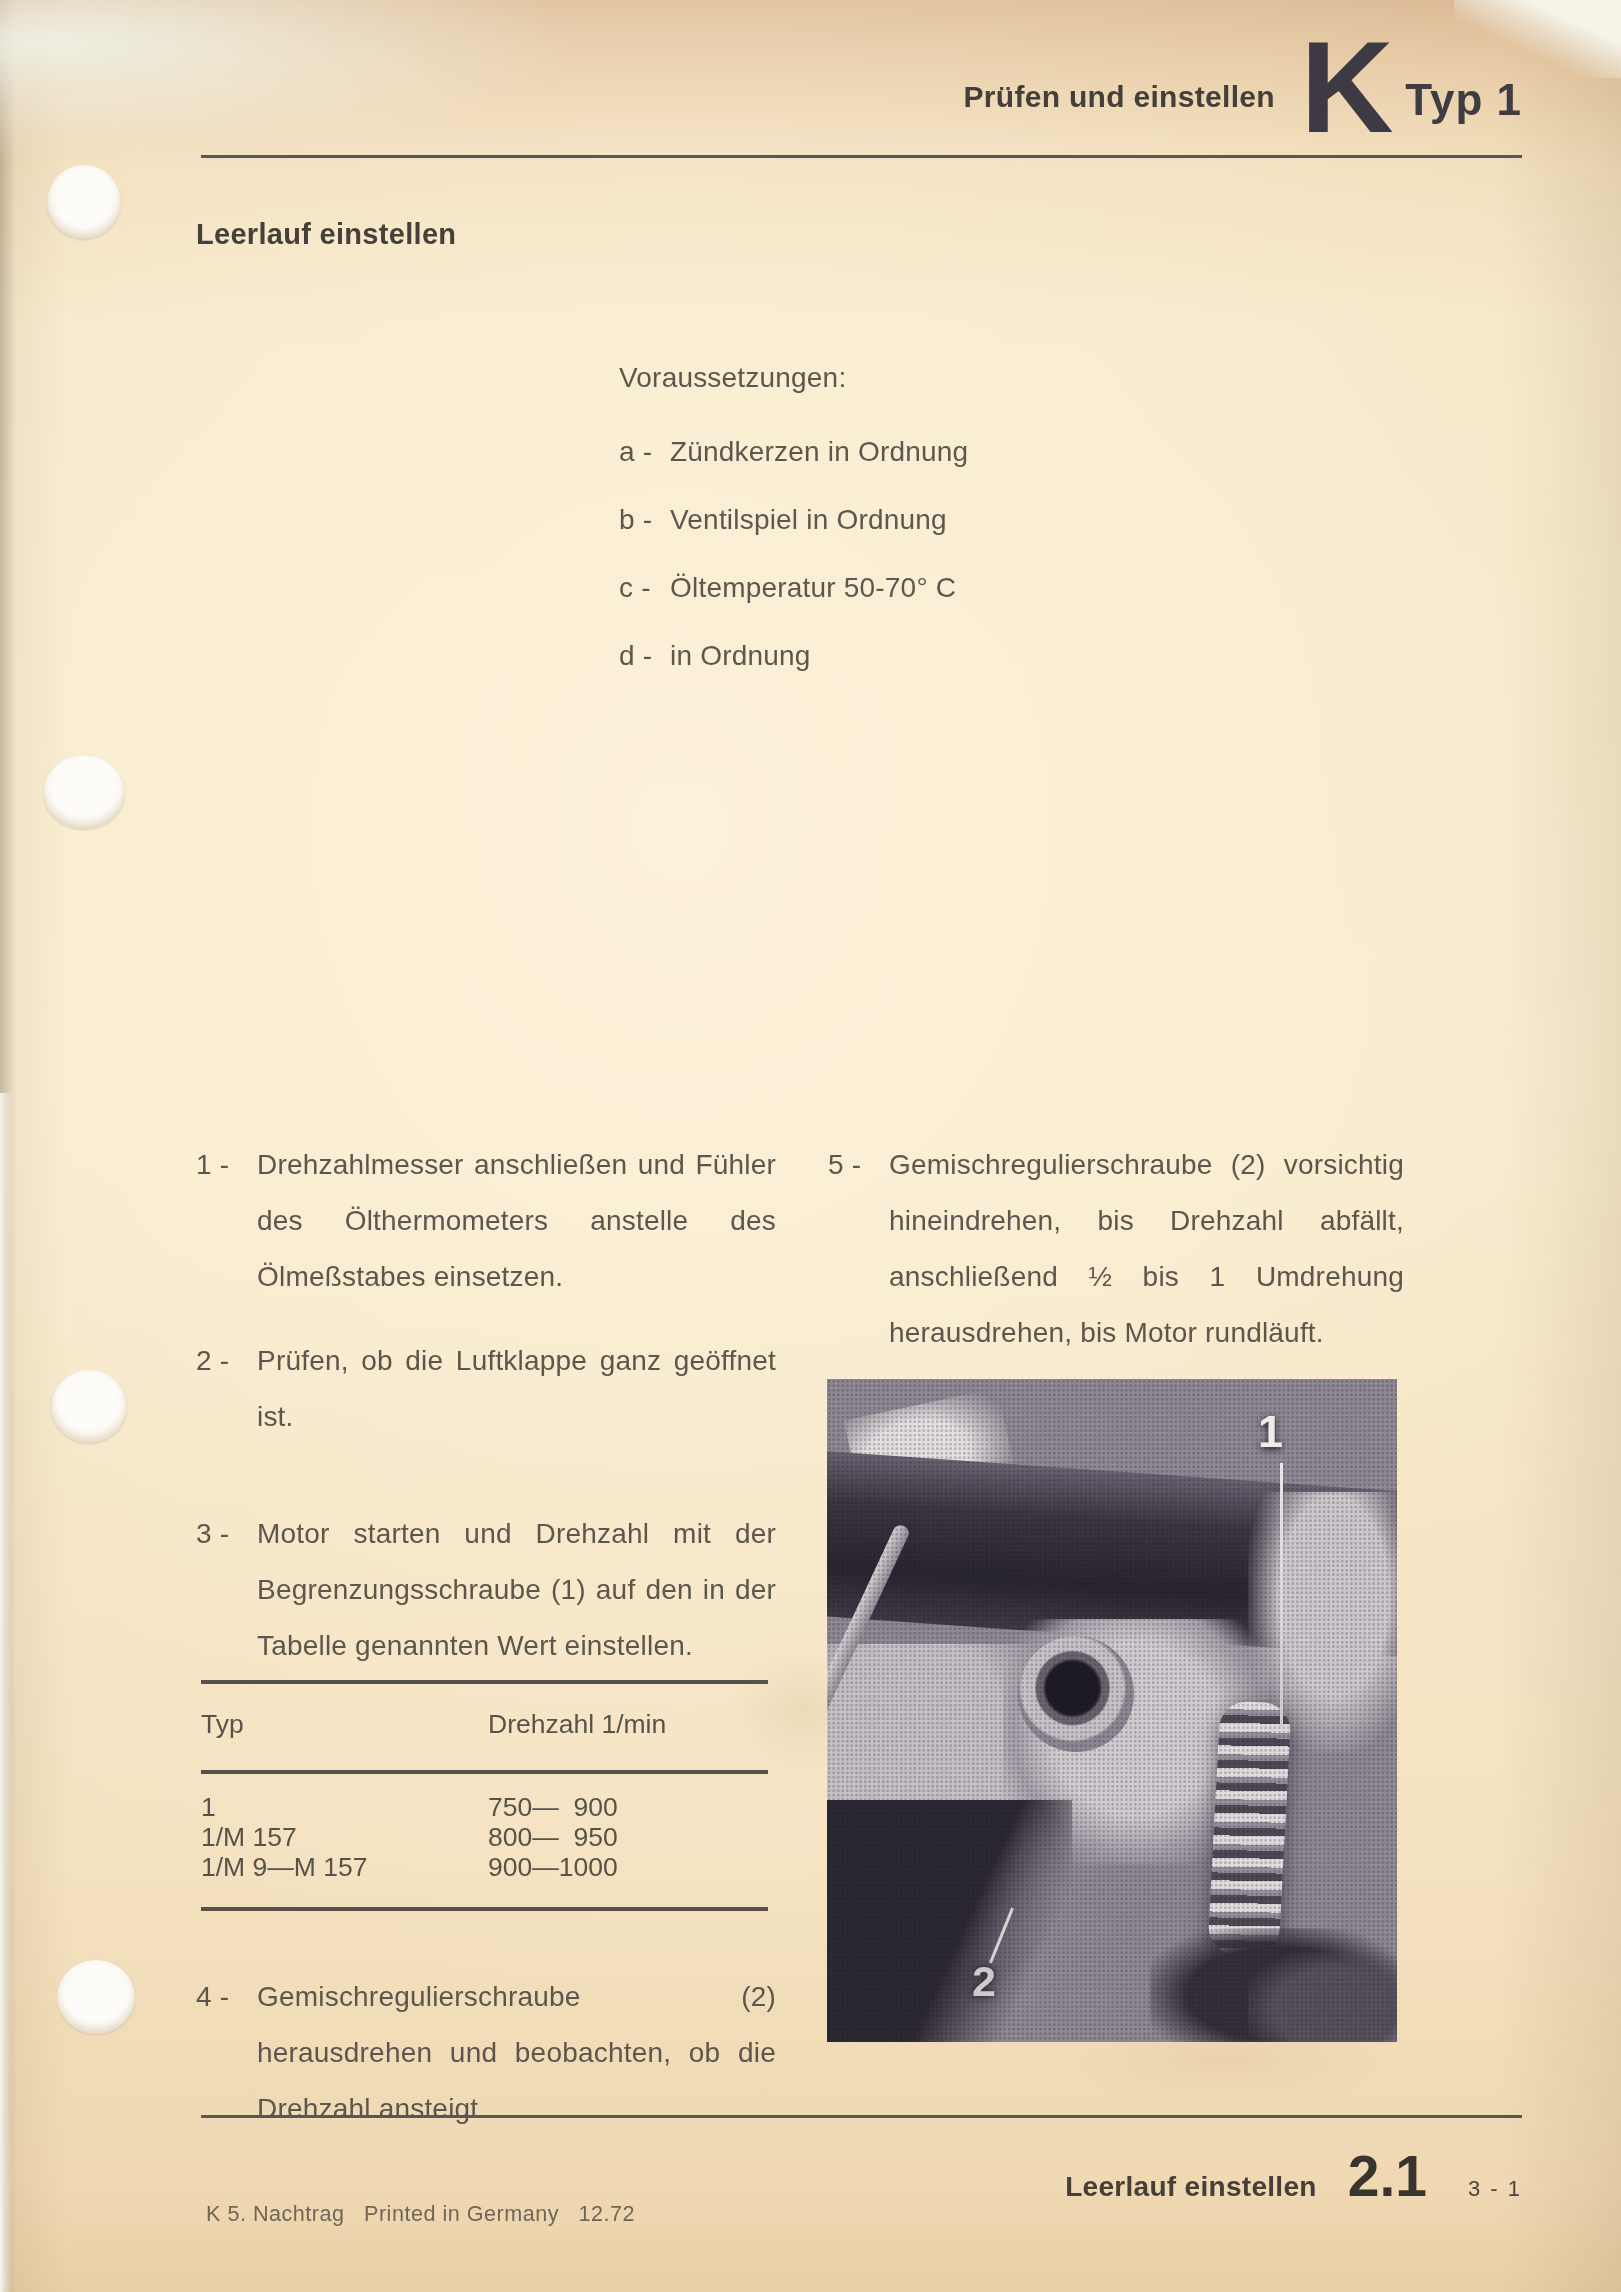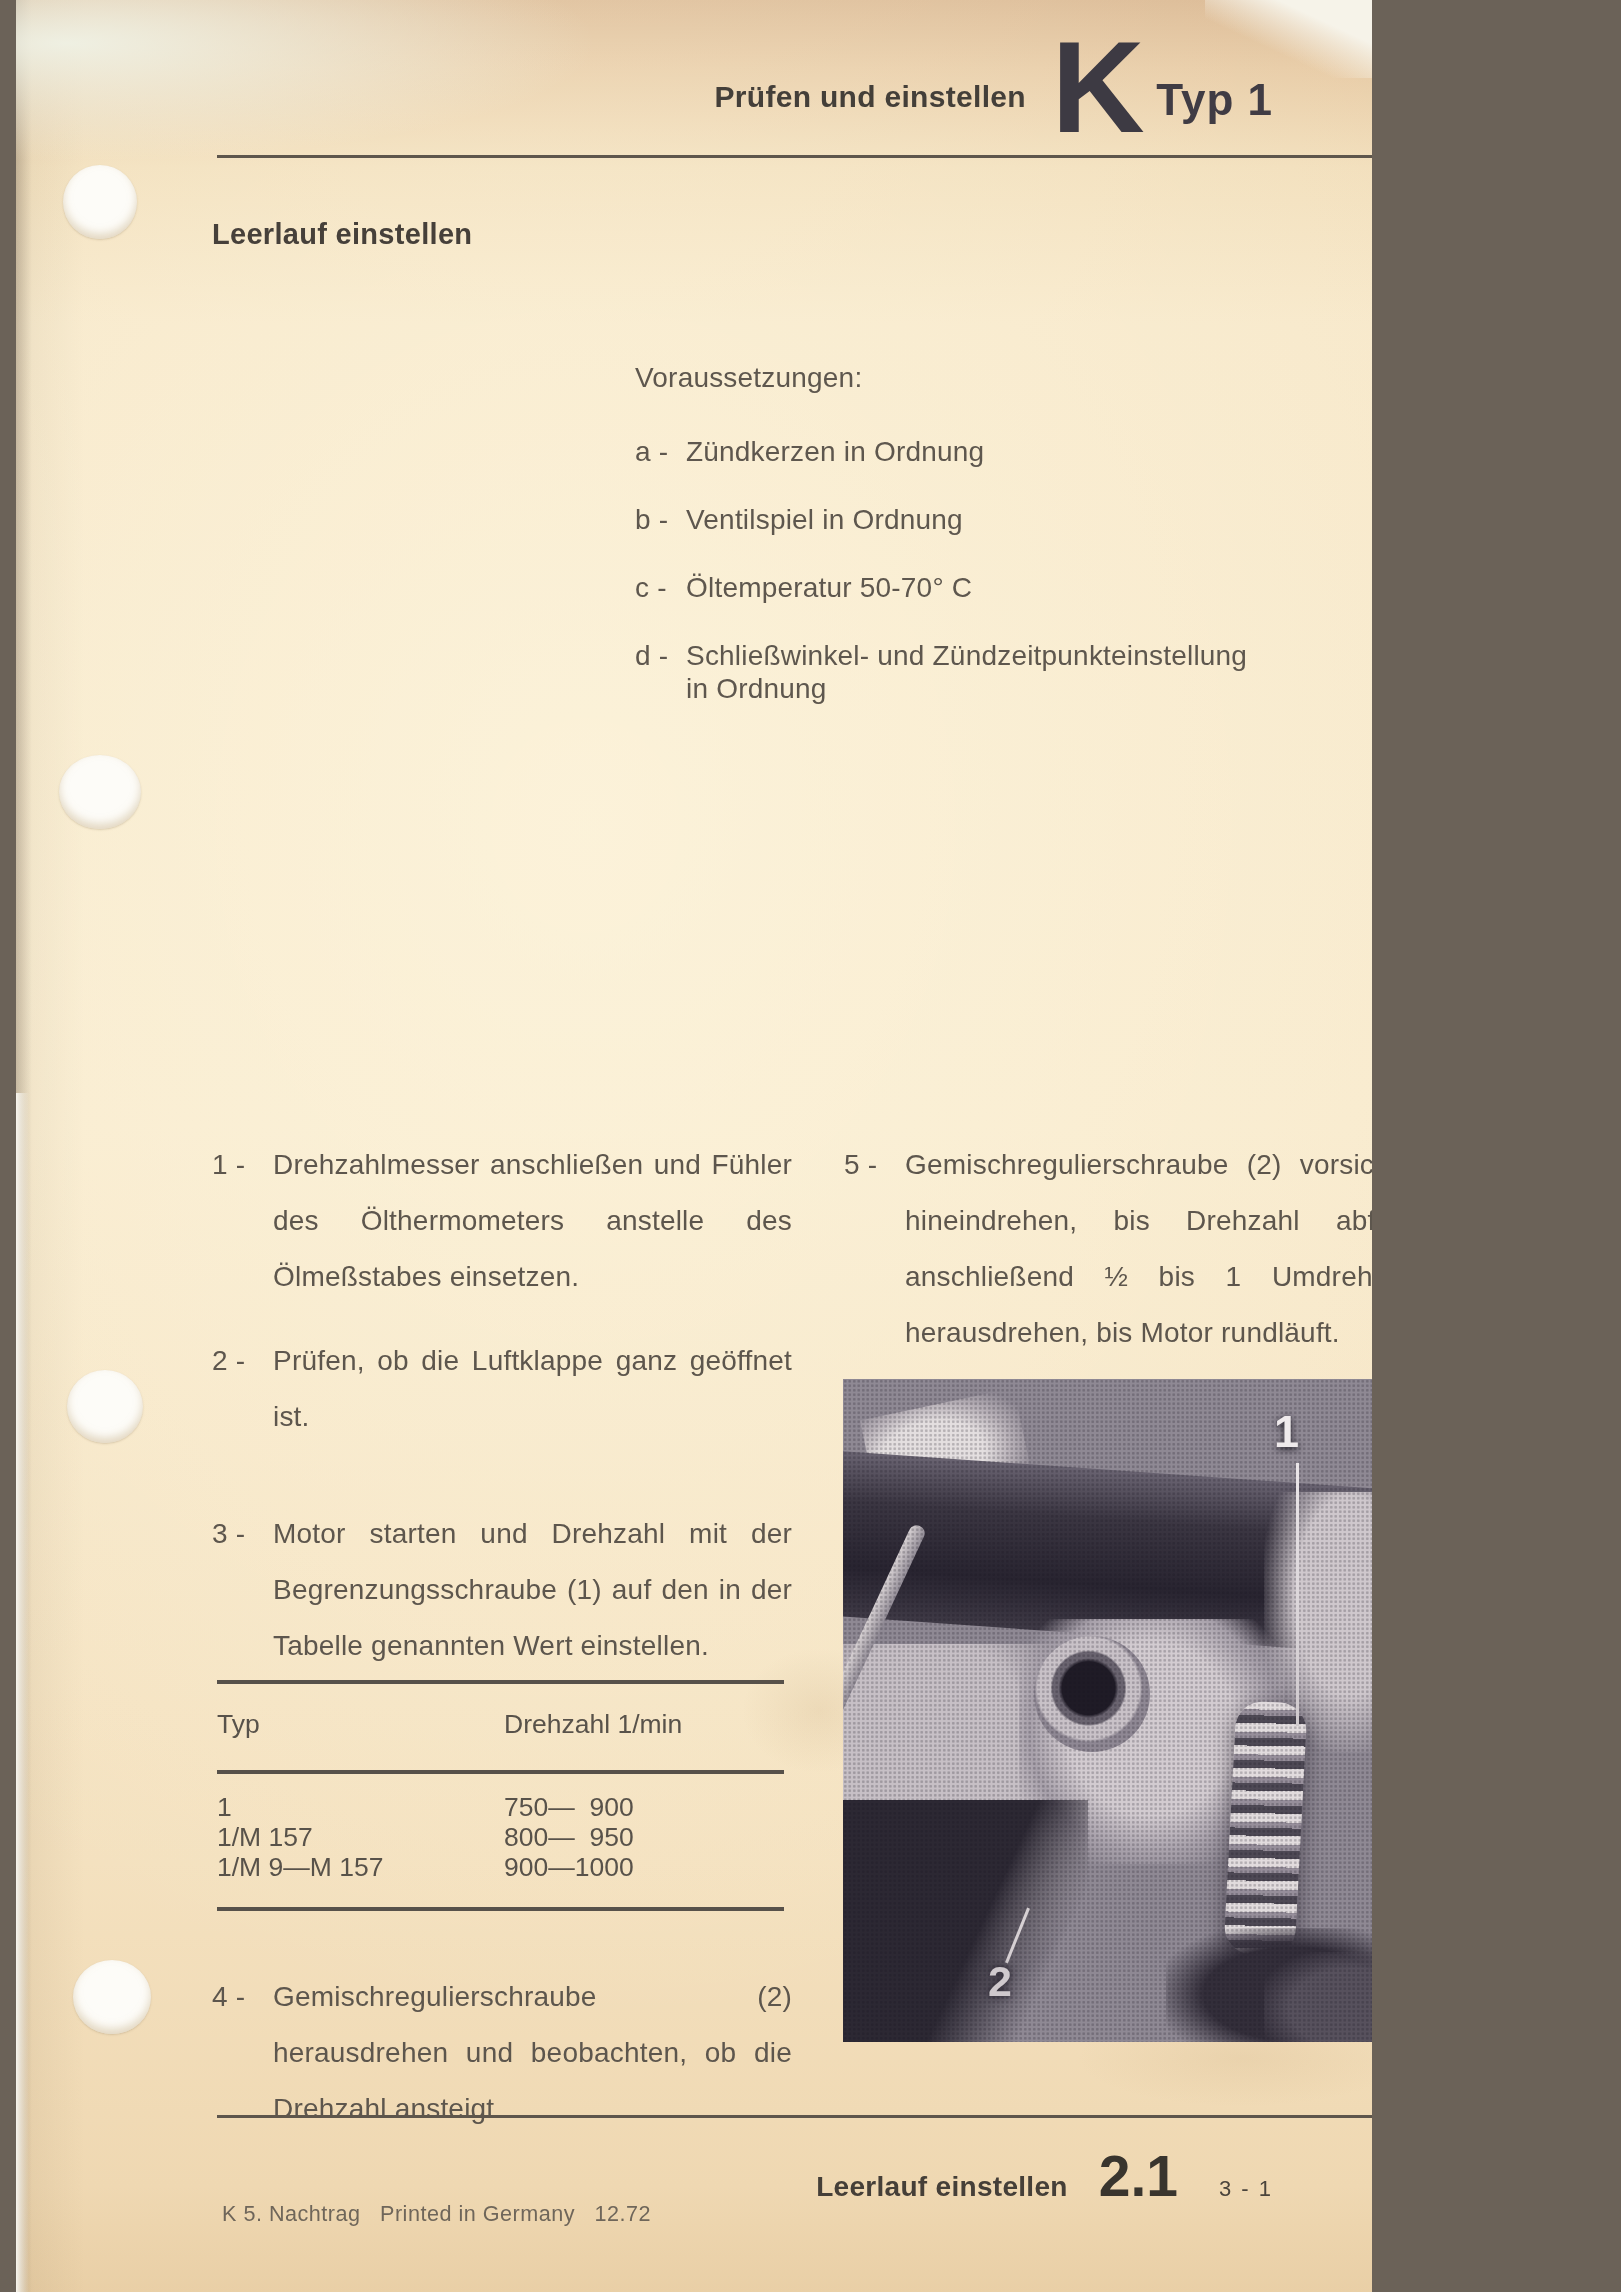--- a/index.html
+++ b/index.html
@@ -1,23 +1,22 @@
 <!DOCTYPE html>
 <html><head>
 <meta charset="utf-8">
 <style>
   html,body{margin:0;padding:0;background:#6b6258;}
   .page{
-    position:relative;width:1356px;height:2293px;overflow:hidden;
+    position:relative;width:1621px;height:2293px;overflow:hidden;
     font-family:"Liberation Sans",sans-serif;
     background:
       radial-gradient(ellipse 1470px 1666px at 42% 36%, rgba(255,249,228,.55), rgba(255,249,228,0) 72%),
       linear-gradient(90deg, rgba(120,95,60,.10), rgba(120,95,60,0) 69px, rgba(120,95,60,0) 1500px, rgba(120,95,60,.12)),
       linear-gradient(180deg,#dcbb96 0px,#e8cca7 69px,#f2dfbc 167px,#f7e8ca 323px,#f8eacd 1127px,#f4e1bf 1862px,#efd8b2 2186px,#e9cfa6 2293px);
-    margin-left: 16px;
   }
   .abs{position:absolute;}
   
   .left-edge{left:0;top:0;width:15.7px;height:2293px;background:linear-gradient(90deg,rgba(105,90,75,.30),rgba(105,90,75,0));}
   .left-white{left:0;top:1093px;width:12.7px;height:1200px;background:linear-gradient(90deg,#f7f5ee,rgba(247,245,238,0));}
   .top-light{left:0;top:0;width:627px;height:172px;background:radial-gradient(ellipse at 8% 25%,rgba(240,244,233,.9),rgba(240,244,233,0) 65%);}
   .corner-wedge{right:0;top:0;width:167px;height:78px;background:linear-gradient(205deg,#f6f3e9 0 28%,rgba(246,243,233,0) 62%);}
   .stain1{left:1059px;top:2009px;width:333px;height:98px;background:radial-gradient(ellipse,rgba(170,130,80,.10),transparent 70%);}
   .stain2{left:725px;top:1647px;width:157px;height:127px;background:radial-gradient(ellipse,rgba(170,130,80,.12),transparent 70%);}
   .hole{border-radius:50%;background:#fdfcf8;box-shadow:inset 0 -4.9px 8.8px rgba(205,185,150,.55),0 1px 2px rgba(160,140,110,.35);}
@@ -119,21 +118,20 @@
     <div class="pre-item">
       <span>b -</span>
       <span>Ventilspiel in Ordnung</span>
     </div>
     <div class="pre-item">
       <span>c -</span>
       <span>Öltemperatur 50-70° C</span>
     </div>
     <div class="pre-item">
       <span>d -</span>
-      <span>Schließwinkel- und Zündzeitpunkteinstellung</span>
       <span class="pre-line2">in Ordnung</span>
     </div>
   </div>
 
 
   <div class="abs step s1">
     <span>1 -</span>
     <span class="step-text">Drehzahlmesser anschließen und Fühler des Ölthermometers anstelle des Ölmeßstabes einsetzen.</span>
   </div>
   <div class="abs step s2">

